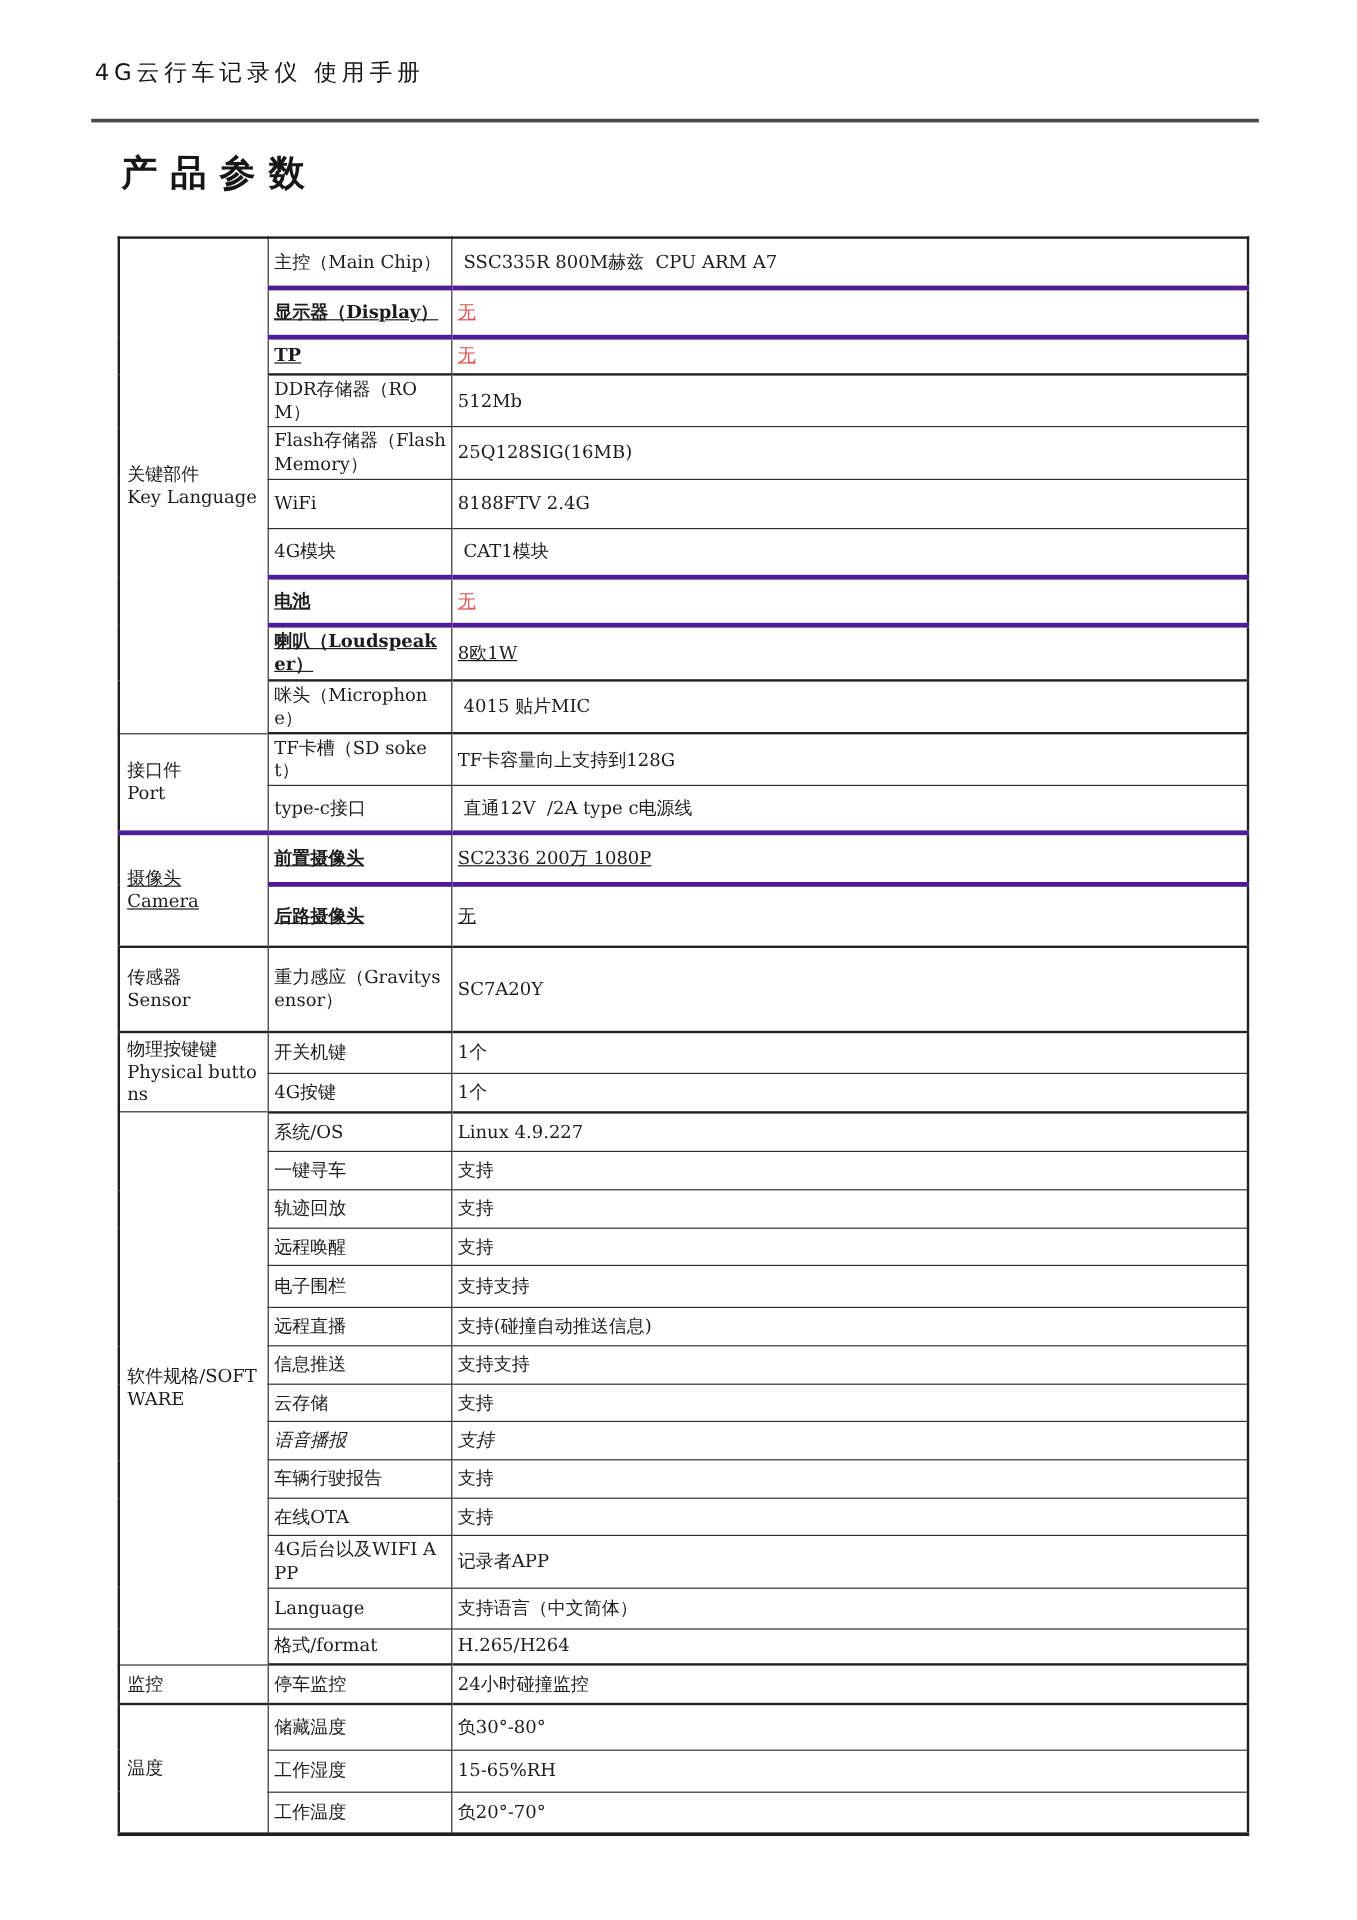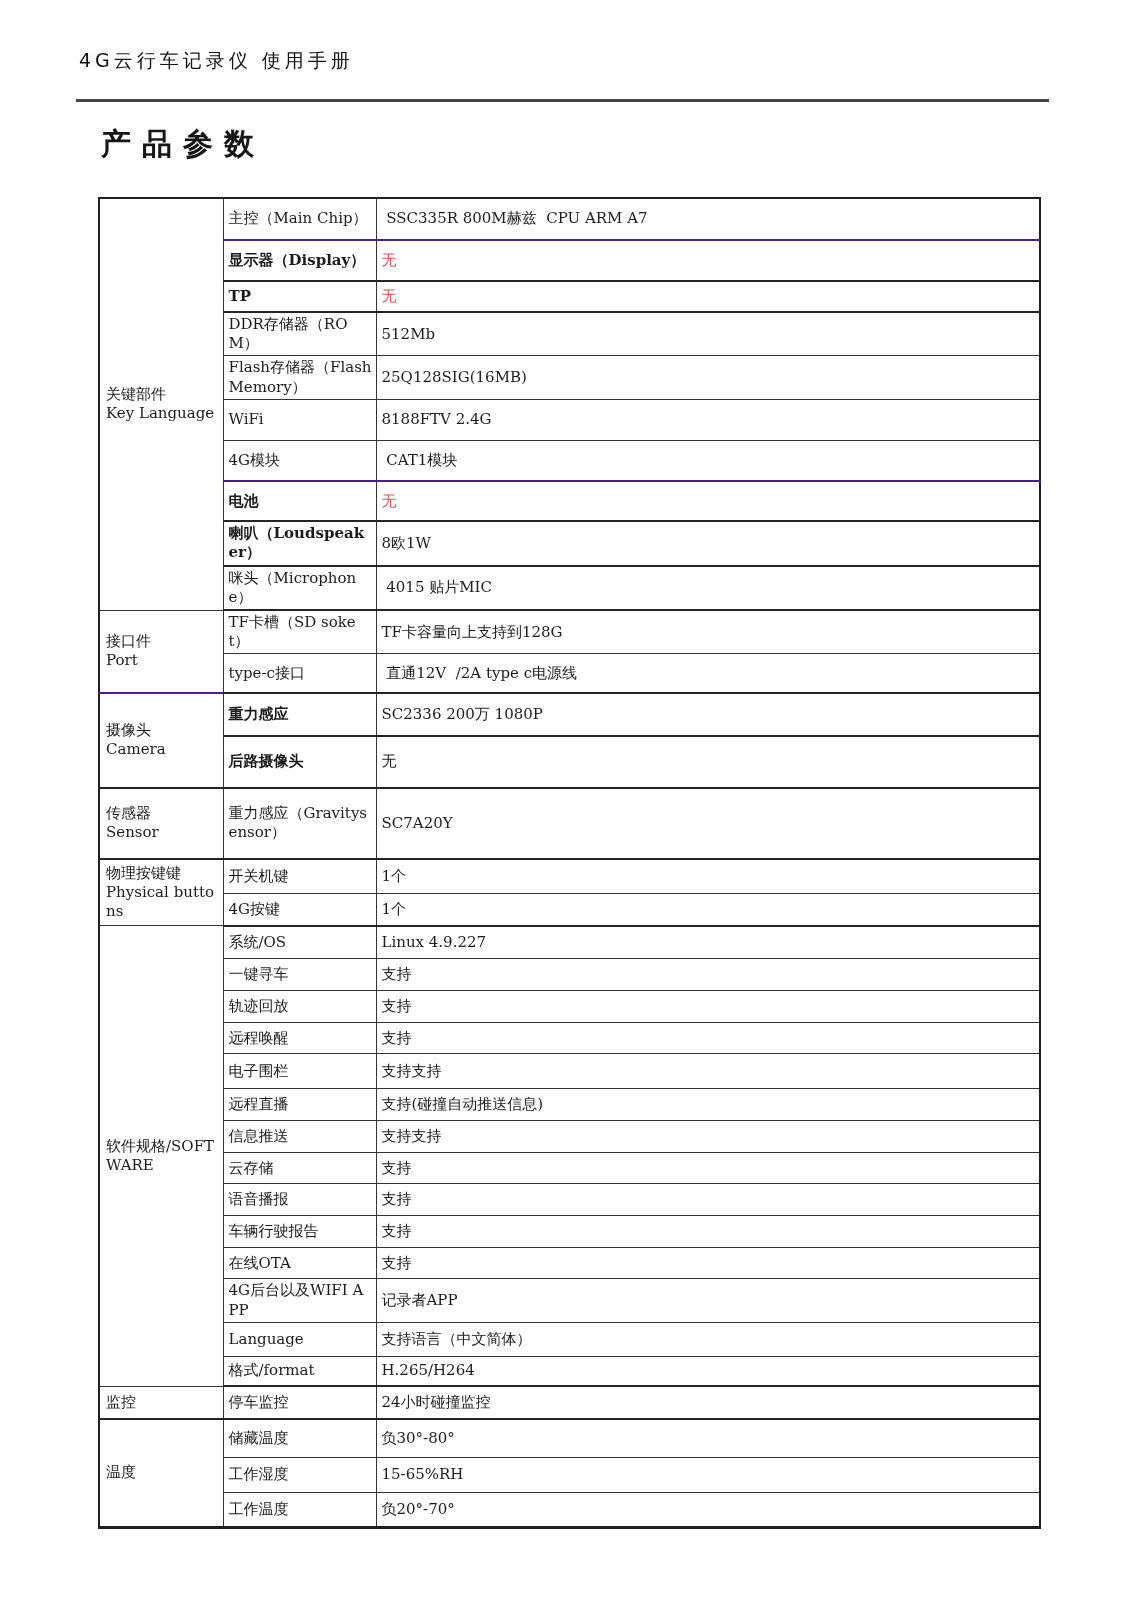--- a/index.html
+++ b/index.html
@@ -52,21 +52,21 @@
     border-right:2px solid #242424;
     padding:2px 4px 2px 5px;
     word-break:break-all;
   }
   td.value{
     padding:2px 4px 2px 5px;
     white-space:pre-wrap;
     word-break:break-all;
   }
   tr.group-end td{border-bottom:2px solid #242424;}
-  tr.emph td{border-top:2px solid #4c1d95;border-bottom:2px solid #242424;}
+  tr.emph td{border-top:4px solid #4c1d95;border-bottom:2px solid #242424;text-decoration:underline;}
   tr.emph td.label{font-weight:bold;}
   td.value.red{color:#e05252;}
 </style>
 </head>
 <body>
 
 <div class="header-title">4G云行车记录仪 使用手册</div>
 <div class="header-divider"></div>
 <div class="section-heading">产品参数</div>
 
@@ -131,21 +131,21 @@
       </tr>
       <tr class="group-end" style="height: 39px;">
         <td class="label">type-c接口</td>
         <td class="value"> 直通12V  /2A type c电源线</td>
       </tr>
       <tr class="emph" style="height: 43px;">
         <td class="group" rowspan="2">
           <div>摄像头</div>
           <div>Camera</div>
         </td>
-        <td class="label">重力感应</td>
+        <td class="label">前置摄像头</td>
         <td class="value">SC2336 200万 1080P</td>
       </tr>
       <tr class="group-end emph" style="height: 52px;">
         <td class="label">后路摄像头</td>
         <td class="value">无</td>
       </tr>
       <tr class="group-end" style="height: 71px;">
         <td class="group" rowspan="1">
           <div>传感器</div>
           <div>Sensor</div>
@@ -193,21 +193,21 @@
         <td class="value">支持(碰撞自动推送信息)</td>
       </tr>
       <tr style="height: 32px;">
         <td class="label">信息推送</td>
         <td class="value">支持支持</td>
       </tr>
       <tr style="height: 31px; margin-left: 44px;">
         <td class="label">云存储</td>
         <td class="value">支持</td>
       </tr>
-      <tr style="height: 32px;">
+      <tr style="height: 32px; font-style: italic;">
         <td class="label">语音播报</td>
         <td class="value">支持</td>
       </tr>
       <tr style="height: 32px;">
         <td class="label">车辆行驶报告</td>
         <td class="value">支持</td>
       </tr>
       <tr style="height: 31px;">
         <td class="label">在线OTA</td>
         <td class="value">支持</td>

